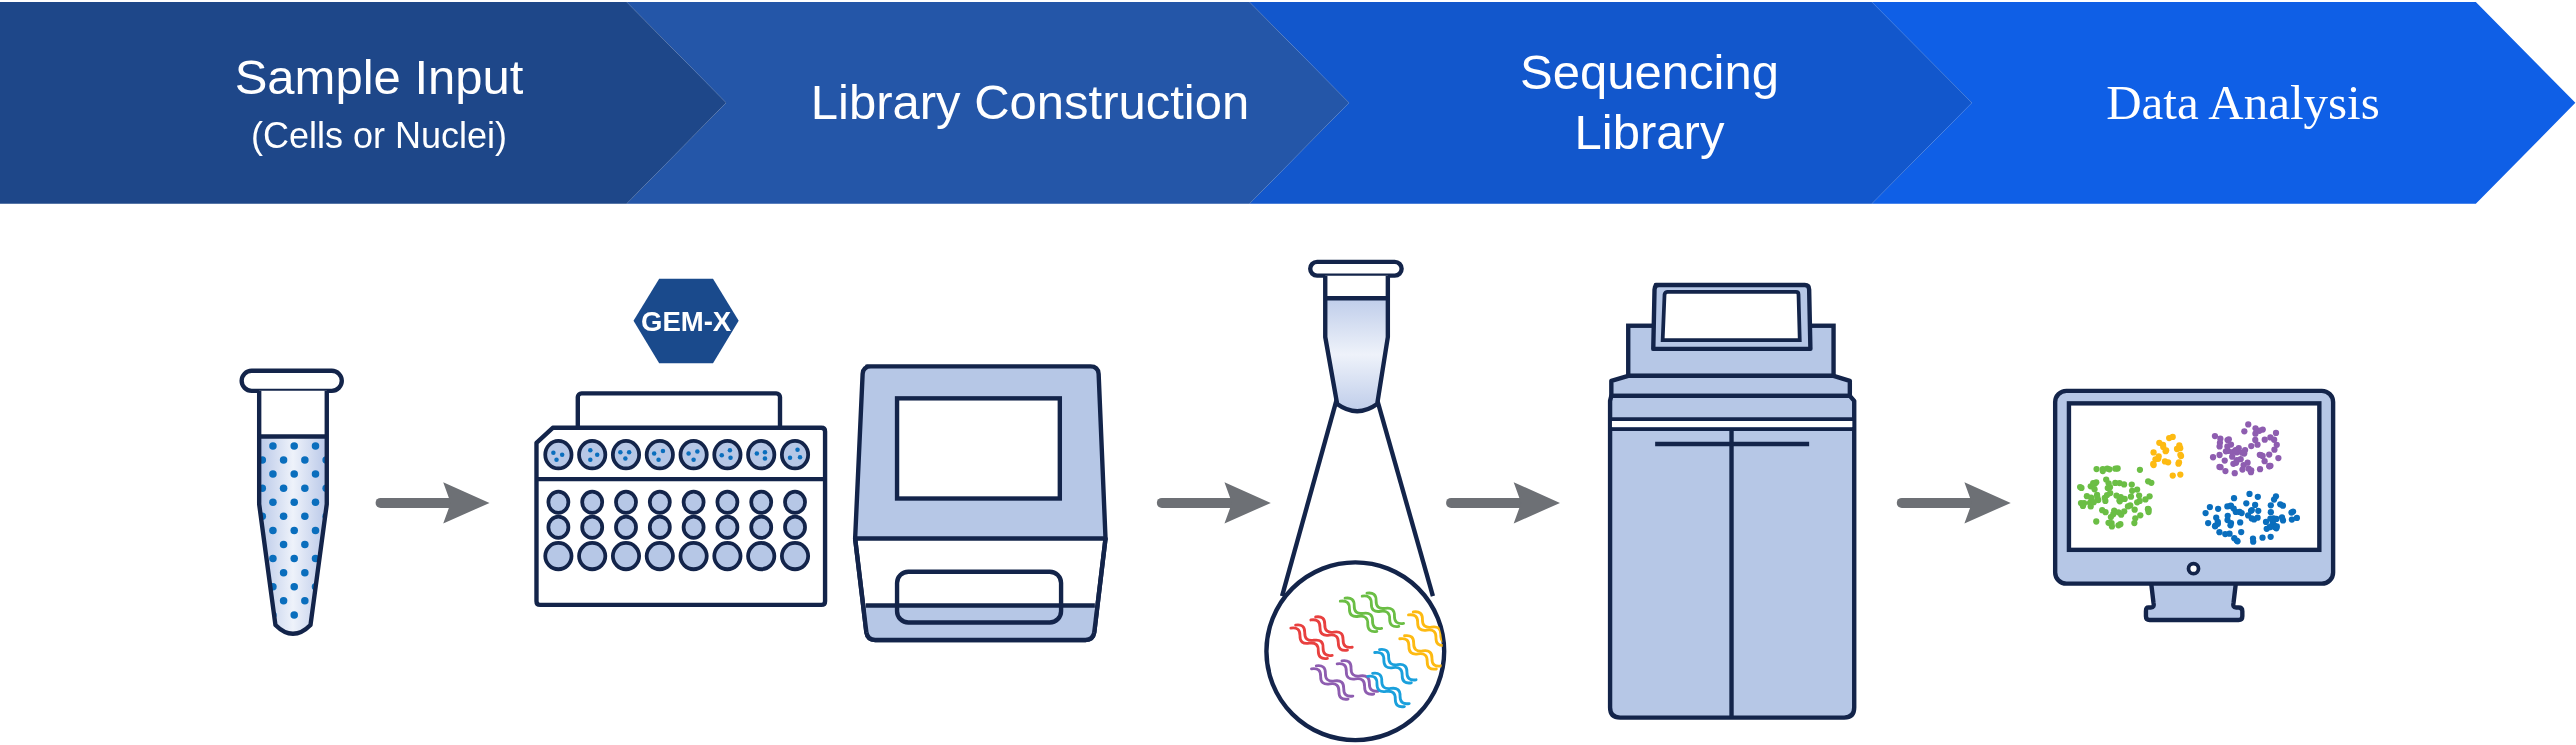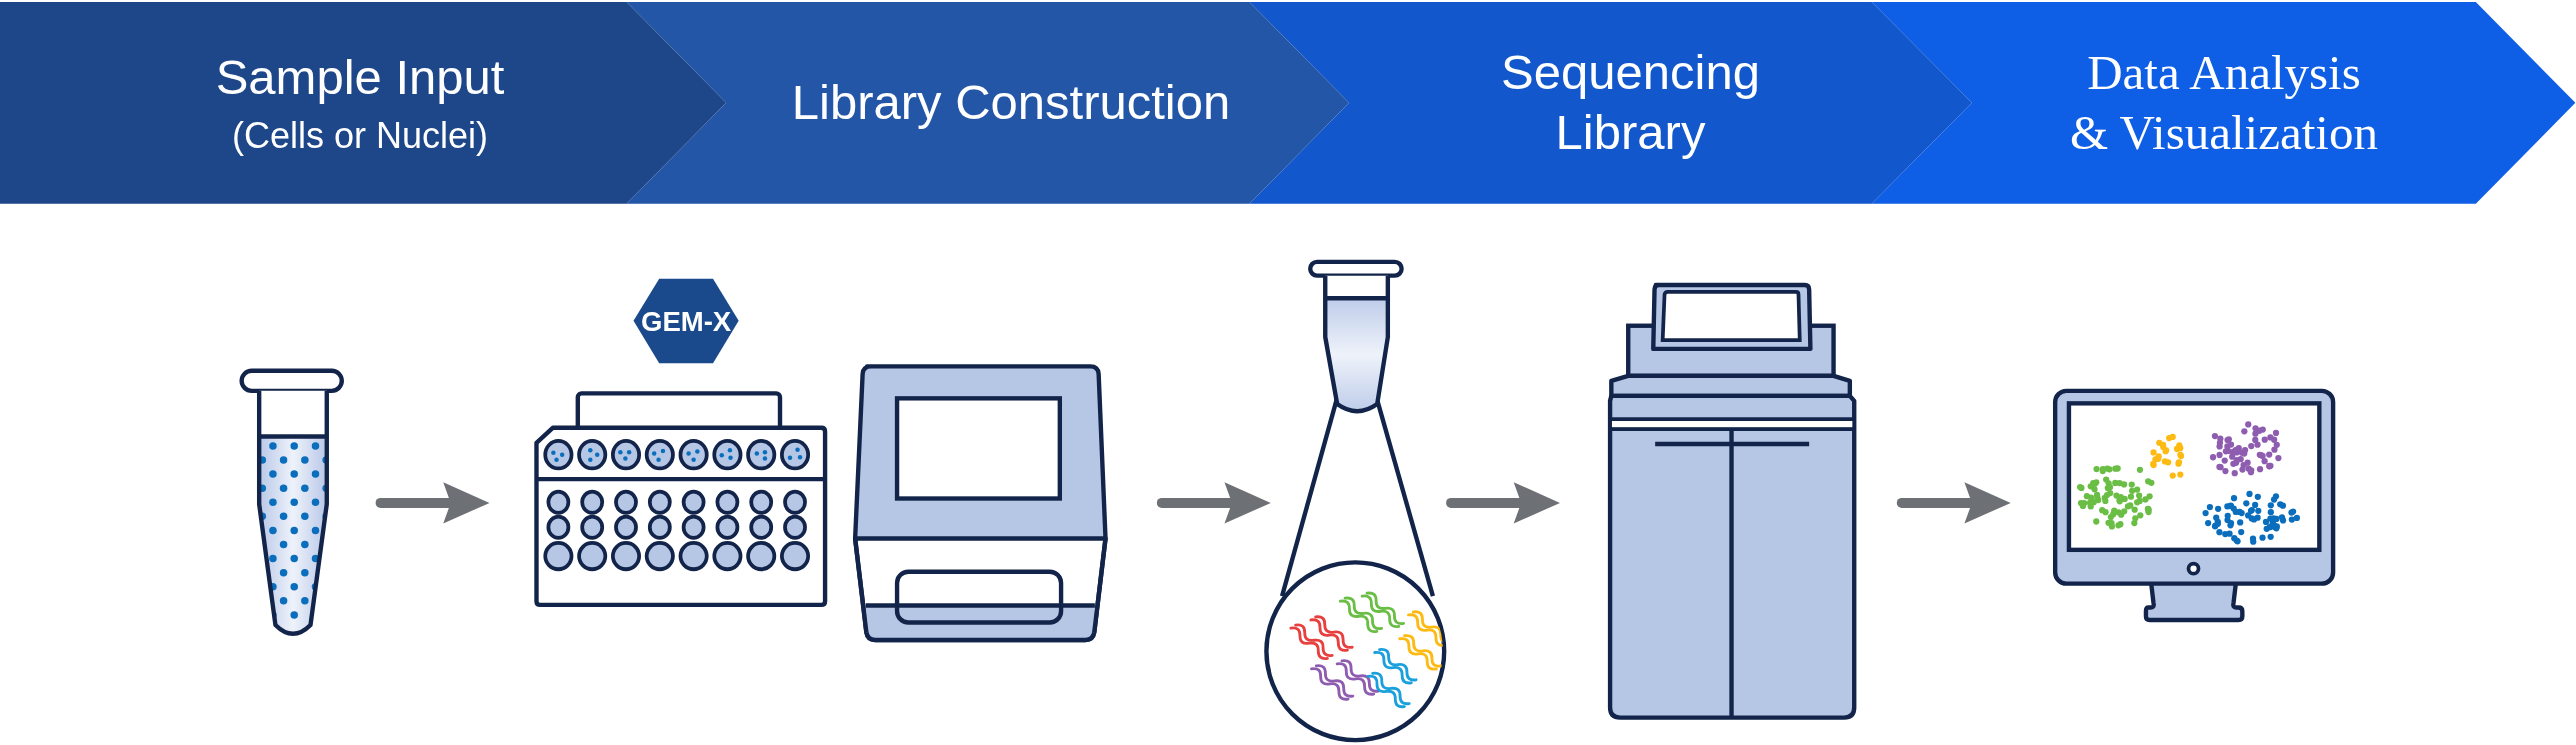--- a/index.html
+++ b/index.html
@@ -3,20 +3,21 @@
 <meta charset="utf-8">
 <style>
   html, body { margin: 0; padding: 0; background: #ffffff; }
   body { width: 2576px; height: 746px; position: relative; overflow: hidden; }
   #stage { position: absolute; left: 0; top: 0; width: 2576px; height: 746px; }
   .banner-label {
     position: absolute; top: 1.9px; height: 202px;
     display: flex; flex-direction: column; align-items: center; justify-content: center;
     color: #ffffff; font-family: "Liberation Sans", sans-serif; text-align: center;
     line-height: 1.22;
+    padding-left: 19px;
   }
   .banner-label .line { font-size: 49px; display: block; white-space: nowrap; }
   .banner-label .sub { font-size: 36px; display: block; white-space: nowrap; margin-top: 6px; }
   .badge-text { font-family: "Liberation Sans", sans-serif; font-weight: bold; }
 </style>
 </head>
 <body>
 
 <div id="stage">
 
@@ -33,21 +34,20 @@
   </div>
   <div class="banner-label" style="left:726px;width:570px;">
     <span class="line">Library Construction</span>
   </div>
   <div class="banner-label" style="left:1349px;width:563px;">
     <span class="line">Sequencing</span>
     <span class="line">Library</span>
   </div>
   <div class="banner-label" style="left:1972px;width:504px;font-family:Liberation Serif, serif;">
     <span class="line">Data Analysis</span>
-    <span class="line">&amp; Visualization</span>
   </div>
 
   <svg width="2576" height="746" viewBox="0 0 4115 1191" style="position:absolute;left:0;top:0;">
     <defs>
       <linearGradient id="tubeFillH" x1="0" y1="0" x2="1" y2="0">
         <stop offset="0" stop-color="#B9C8E8"></stop>
         <stop offset="0.5" stop-color="#EEF2FA"></stop>
         <stop offset="1" stop-color="#B9C8E8"></stop>
       </linearGradient>
       <linearGradient id="tubeFillV" x1="0" y1="0" x2="0" y2="1">

